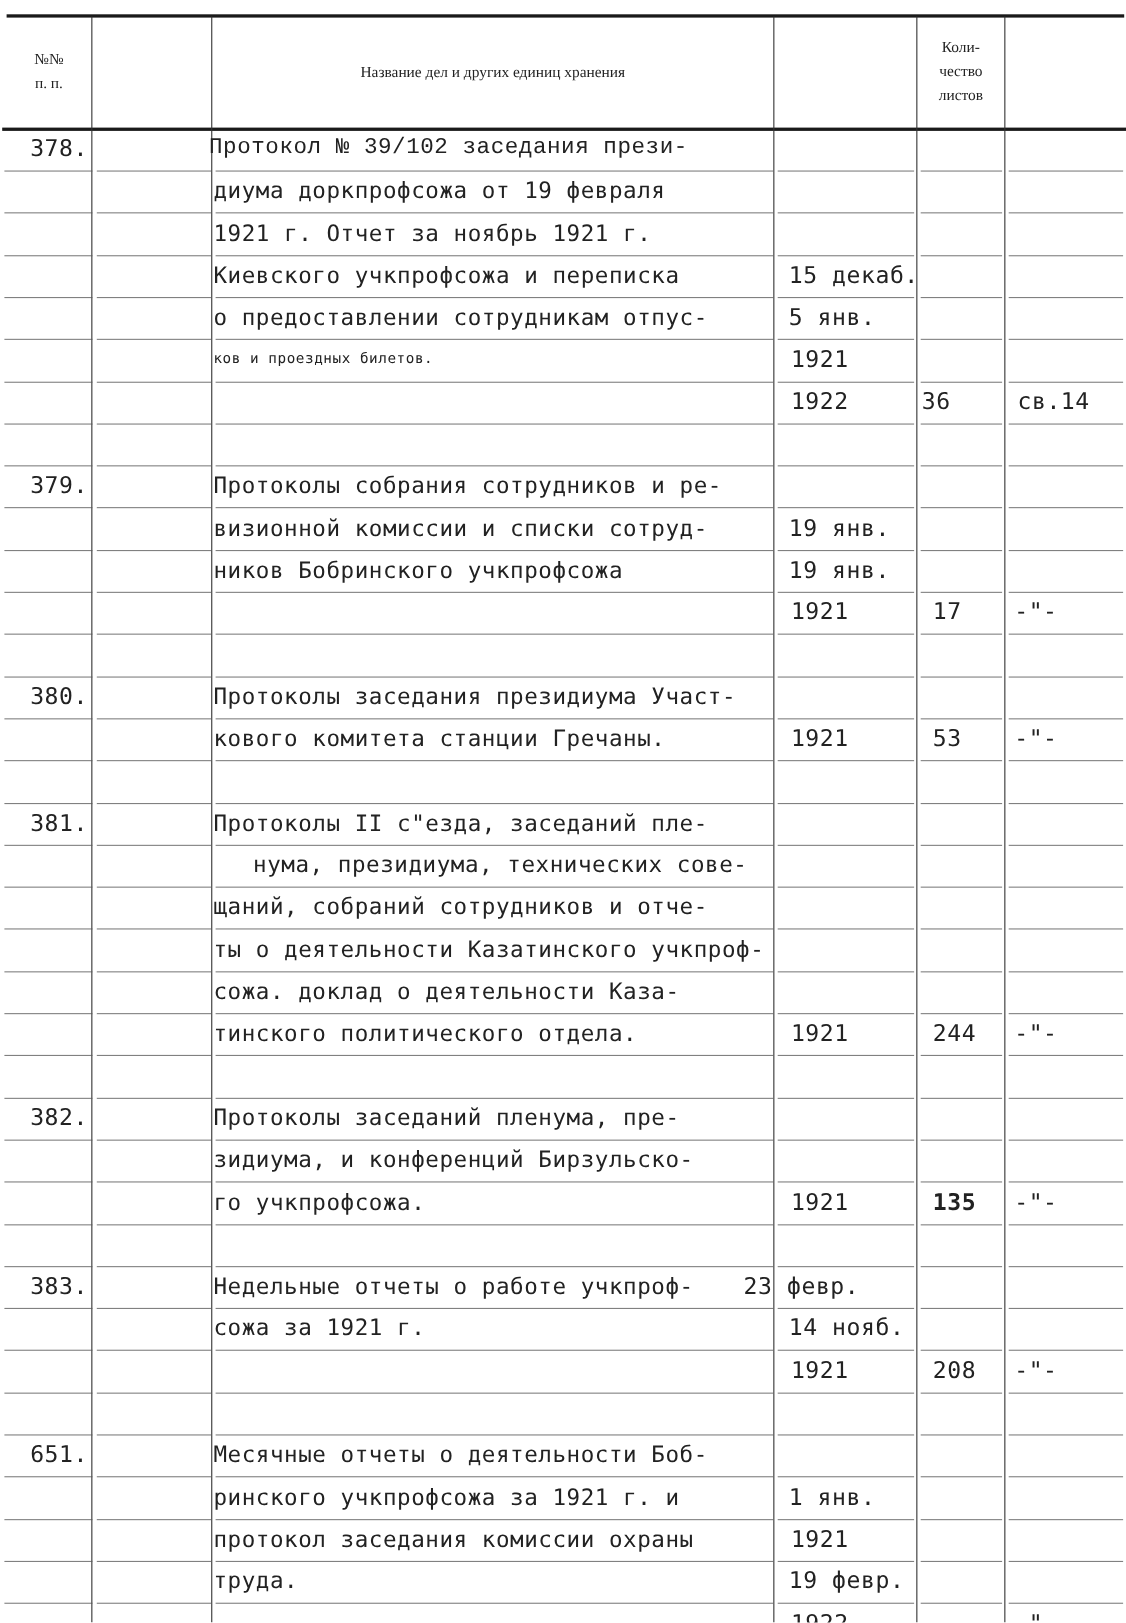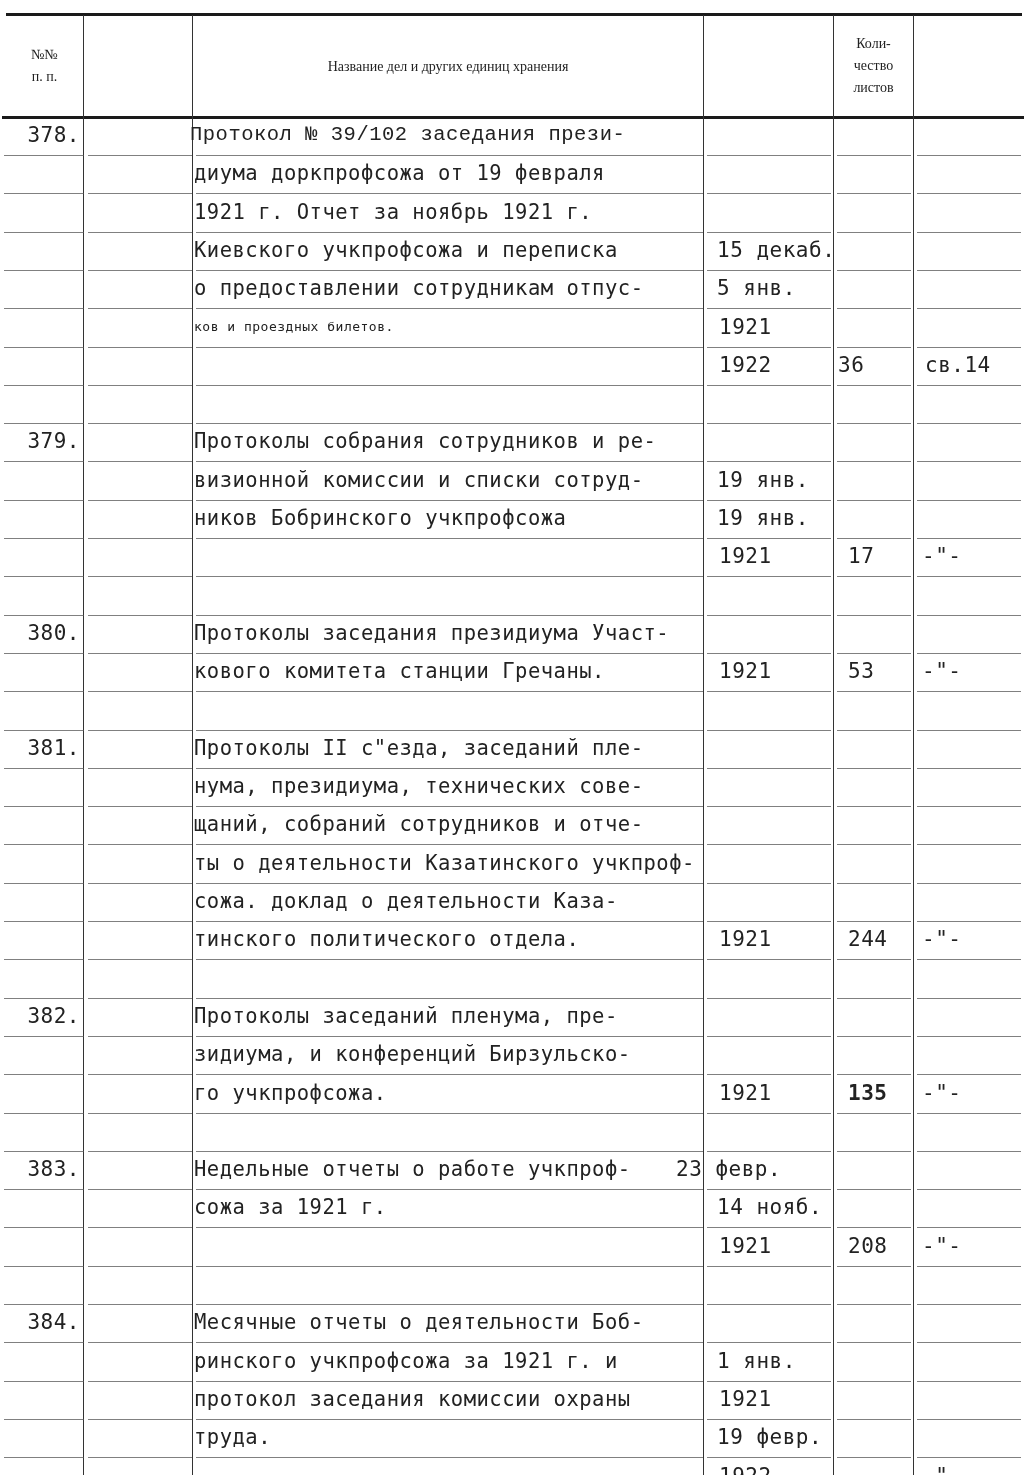--- a/index.html
+++ b/index.html
@@ -281,21 +281,21 @@
       <div class="cell " style="left: 848px; top: 537.3px;">17</div>
       <div class="cell " style="left: 922px; top: 537.3px;">-"-</div>
       <div class="cell num" style="left: 0px; width: 80px; top: 613.9px;">380.</div>
       <div class="cell " style="left: 194px; top: 613.9px; font-size: 20.5px;">Протоколы заседания президиума Участ-</div>
       <div class="cell " style="left: 194px; top: 652.2px; font-size: 20.5px;">кового комитета станции Гречаны.</div>
       <div class="cell " style="left: 719px; top: 652.2px;">1921</div>
       <div class="cell " style="left: 848px; top: 652.2px;">53</div>
       <div class="cell " style="left: 922px; top: 652.2px;">-"-</div>
       <div class="cell num" style="left: 0px; width: 80px; top: 728.8px;">381.</div>
       <div class="cell " style="left: 194px; top: 728.8px; font-size: 20.5px;">Протоколы II с"езда, заседаний пле-</div>
-      <div class="cell " style="left: 194px; top: 767.1px; font-size: 20.5px;">нума, президиума, технических сове-</div>
+      <div class="cell " style="left: 194px; top: 767.1px; font-size: 20.5px; padding-left: 36px;">нума, президиума, технических сове-</div>
       <div class="cell " style="left: 194px; top: 805.4px; font-size: 20.5px;">щаний, собраний сотрудников и отче-</div>
       <div class="cell " style="left: 194px; top: 843.7px; font-size: 20.5px;">ты о деятельности Казатинского учкпроф-</div>
       <div class="cell " style="left: 194px; top: 882px; font-size: 20.5px;">сожа. доклад о деятельности Каза-</div>
       <div class="cell " style="left: 194px; top: 920.3px; font-size: 20.5px;">тинского политического отдела.</div>
       <div class="cell " style="left: 719px; top: 920.3px;">1921</div>
       <div class="cell " style="left: 848px; top: 920.3px;">244</div>
       <div class="cell " style="left: 922px; top: 920.3px;">-"-</div>
       <div class="cell num" style="left: 0px; width: 80px; top: 996.9px;">382.</div>
       <div class="cell " style="left: 194px; top: 996.9px; font-size: 20.5px;">Протоколы заседаний пленума, пре-</div>
       <div class="cell " style="left: 194px; top: 1035.2px; font-size: 20.5px;">зидиума, и конференций Бирзульско-</div>
@@ -304,21 +304,21 @@
       <div class="cell " style="left: 848px; top: 1073.5px; font-weight: bold;">135</div>
       <div class="cell " style="left: 922px; top: 1073.5px;">-"-</div>
       <div class="cell num" style="left: 0px; width: 80px; top: 1150.1px;">383.</div>
       <div class="cell " style="left: 194px; top: 1150.1px; font-size: 20.5px;">Недельные отчеты о работе учкпроф-</div>
       <div class="cell " style="left: 194px; top: 1188.4px; font-size: 20.5px;">сожа за 1921 г.</div>
       <div class="cell " style="left: 676px; top: 1150.1px;">23 февр.</div>
       <div class="cell " style="left: 717px; top: 1188.4px;">14 нояб.</div>
       <div class="cell " style="left: 719px; top: 1226.7px;">1921</div>
       <div class="cell " style="left: 848px; top: 1226.7px;">208</div>
       <div class="cell " style="left: 922px; top: 1226.7px;">-"-</div>
-      <div class="cell num" style="left: 0px; width: 80px; top: 1303.3px;">384.</div>
+      <div class="cell num" style="left: 0px; width: 80px; top: 1303.3px;">651.</div>
       <div class="cell " style="left: 194px; top: 1303.3px; font-size: 20.5px;">Месячные отчеты о деятельности Боб-</div>
       <div class="cell " style="left: 194px; top: 1341.6px; font-size: 20.5px;">ринского учкпрофсожа за 1921 г. и</div>
       <div class="cell " style="left: 194px; top: 1379.9px; font-size: 20.5px;">протокол заседания комиссии охраны</div>
       <div class="cell " style="left: 194px; top: 1418.2px; font-size: 20.5px;">труда.</div>
       <div class="cell " style="left: 717px; top: 1341.6px;">1 янв.</div>
       <div class="cell " style="left: 719px; top: 1379.9px;">1921</div>
       <div class="cell " style="left: 717px; top: 1418.2px;">19 февр.</div>
       <div class="cell " style="left: 719px; top: 1456.5px;">1922</div>
       <div class="cell " style="left: 848px; top: 1456.5px;">-</div>
       <div class="cell " style="left: 922px; top: 1456.5px;">-"-</div>

